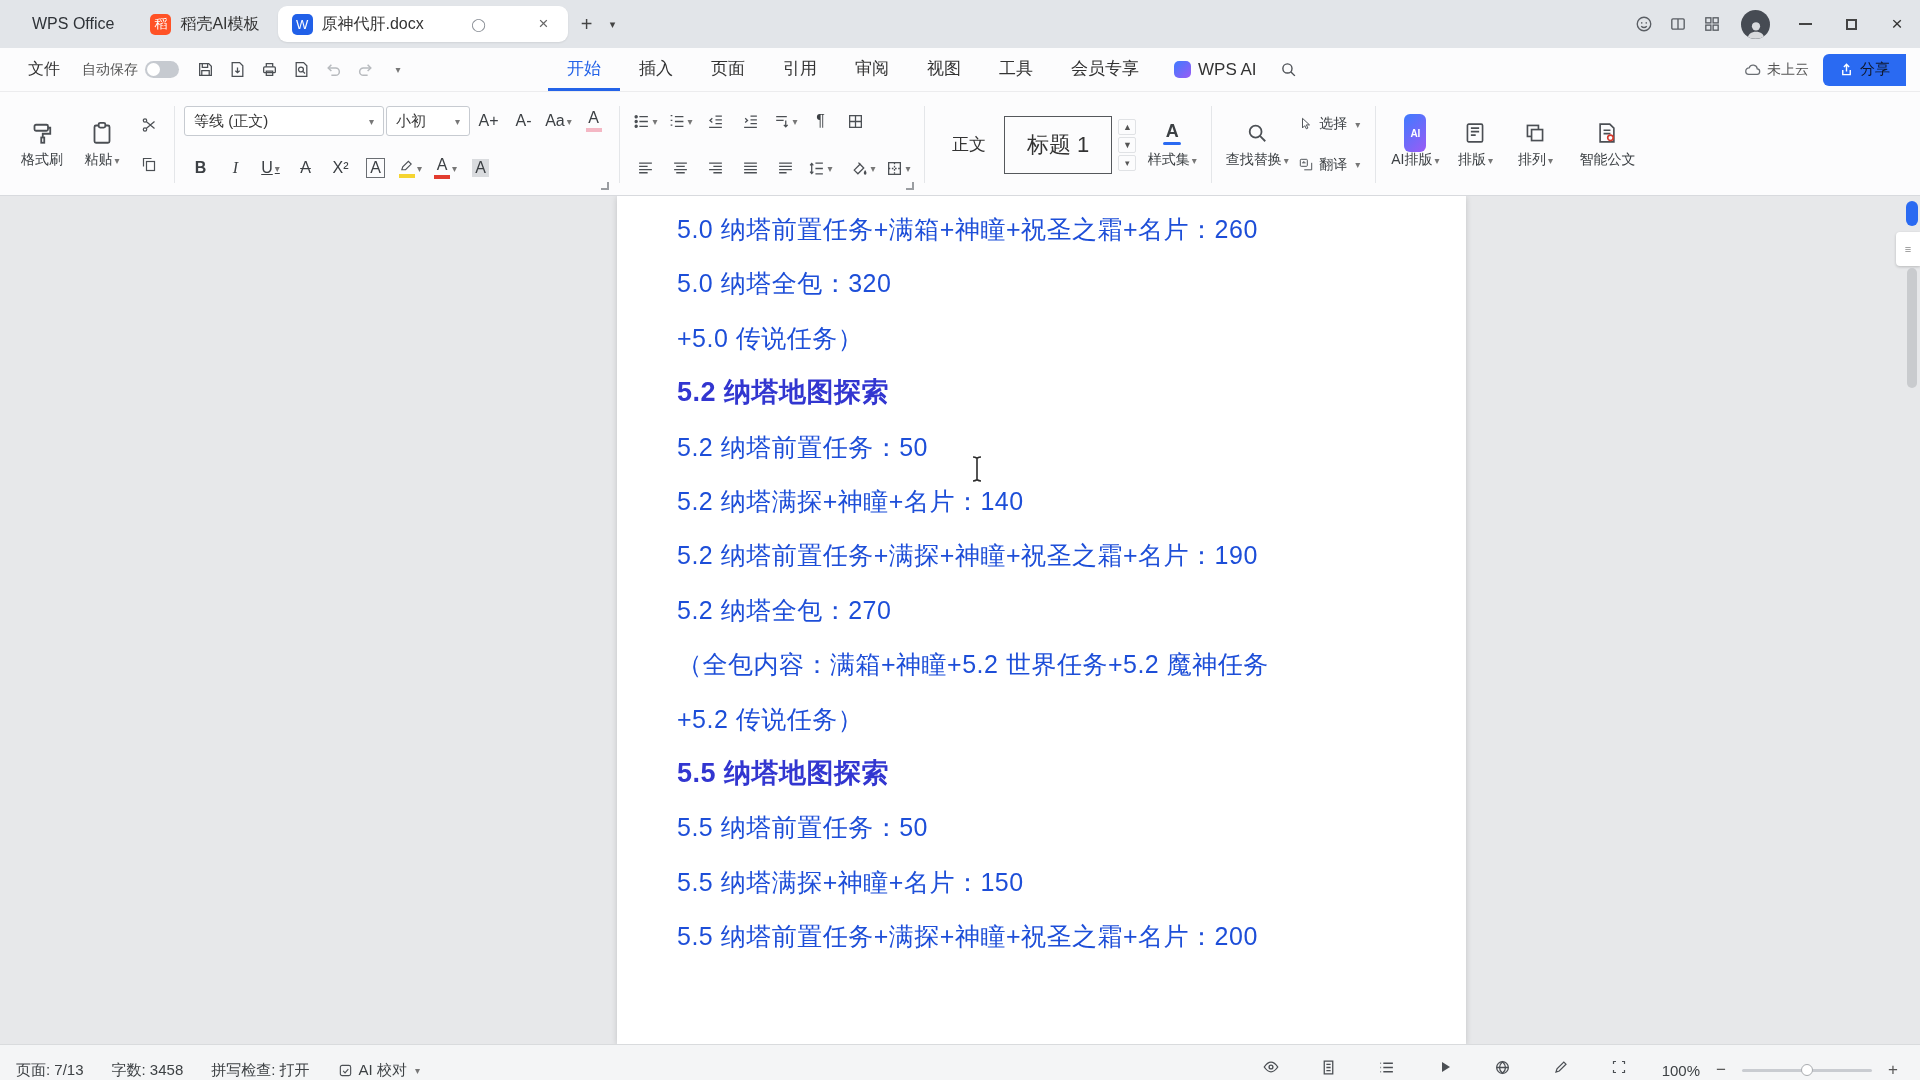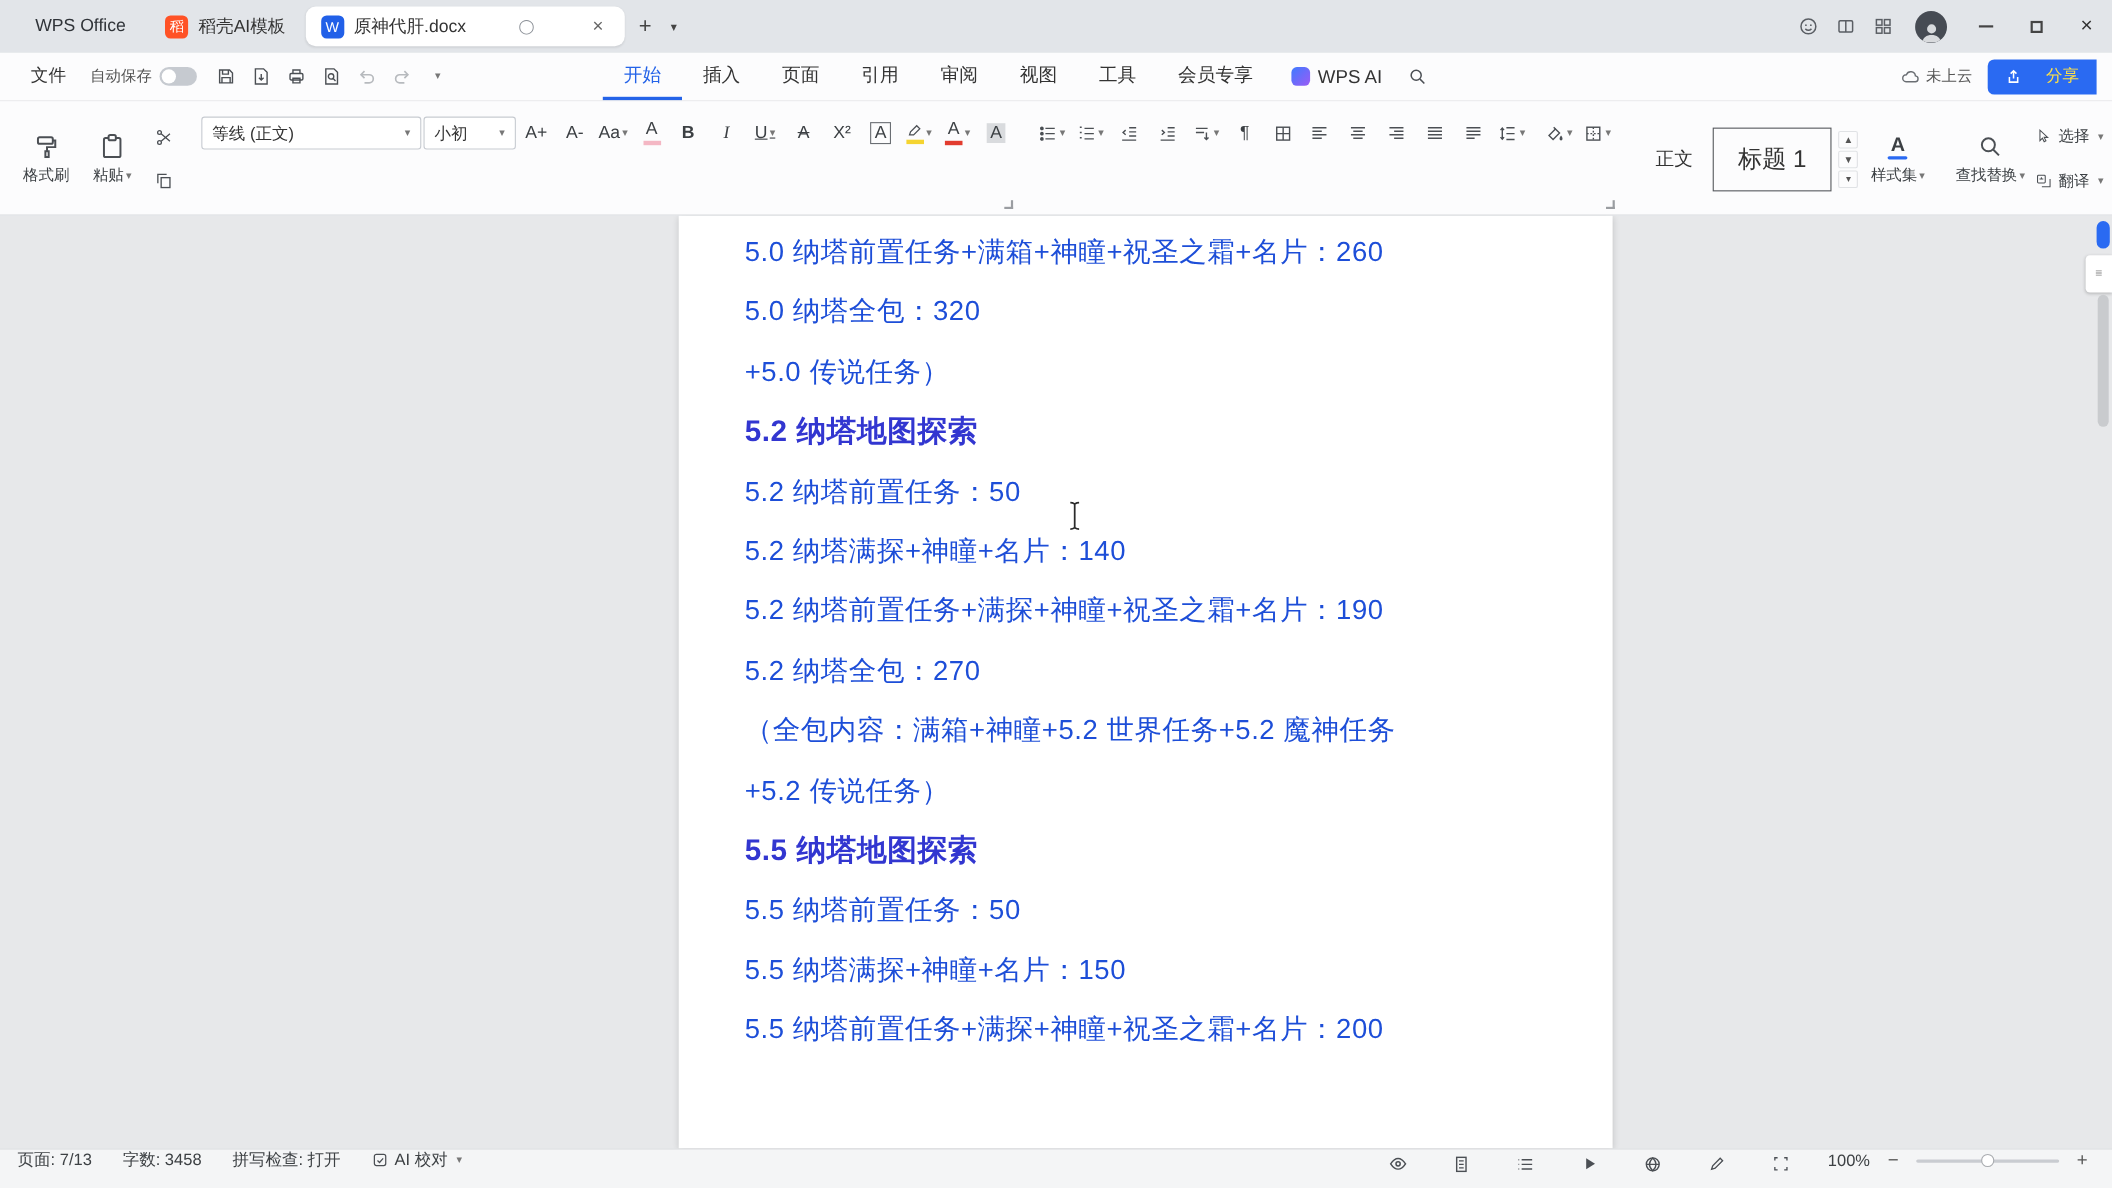--- a/index.html
+++ b/index.html
@@ -30,30 +30,30 @@
 .autosave{display:flex;align-items:center;gap:7px;font-size:14px;color:#555;margin:0 10px 0 8px;white-space:nowrap}
 .toggle{width:34px;height:17px;background:#c6cad0;border-radius:9px;position:relative}
 .toggle .knob{position:absolute;left:2px;top:2px;width:13px;height:13px;background:#fff;border-radius:50%}
 .mb-ic{width:32px;height:30px;display:flex;align-items:center;justify-content:center;border-radius:4px}
 .mtabs{display:flex;align-items:stretch;height:100%;margin-left:135px}
 .mtab{padding:0 19px;display:flex;align-items:center;font-size:17px;color:#333;border-bottom:3px solid transparent;white-space:nowrap}
 .mtab.active{color:#2463e8;font-weight:normal;border-bottom-color:#2463e8}
 .mtab-ai{display:flex;align-items:center;gap:7px;padding:0 16px;font-size:17px;color:#333;white-space:nowrap}
 .ai-logo{width:17px;height:17px;border-radius:5px;background:linear-gradient(135deg,#3e7bff,#9b5bf5)}
 .cloud-chip{display:flex;align-items:center;gap:6px;font-size:14px;color:#555;margin-right:14px;white-space:nowrap}
-.share-btn{height:32px;background:#2a6af2;color:#fde047;border-radius:6px 0 0 6px;display:flex;align-items:center;gap:22px;padding:0 16px;font-size:15px;white-space:nowrap}
+.share-btn{height:32px;background:#2a6af2;color:#0f172a;border-radius:6px 0 0 6px;display:flex;align-items:center;gap:6px;padding:0 16px;font-size:15px;white-space:nowrap}
 
 .ribbon{height:104px;background:#fcfcfd;border-bottom:1px solid #d8dade;display:flex;align-items:stretch;padding:6px 12px 4px;flex:none}
 .rgroup{display:flex;position:relative}
 .gsep{width:1px;background:#e4e6e9;margin:8px 9px}
 .bigbtn{width:60px;display:flex;flex-direction:column;align-items:center;justify-content:center;gap:5px;font-size:14px;color:#3c4044;border-radius:4px;text-align:center}
 .bigbtn .blabel{display:flex;align-items:center;white-space:nowrap}
 .icw{height:26px;display:flex;align-items:center;justify-content:center}
 .minicol{display:flex;flex-direction:column;justify-content:space-around;padding:8px 0}
-.rows{display:flex;flex-direction:row;justify-content:flex-start;padding:5px 0}
+.rows{display:flex;flex-direction:column;justify-content:space-between;padding:5px 0}
 .rrow{display:flex;align-items:center;gap:2px;height:36px}
 .sbtn{min-width:33px;height:31px;display:flex;align-items:center;justify-content:center;font-size:16px;color:#3c4044;border-radius:3px;padding:0 3px}
 .cv{font-size:10px;color:#777;margin-left:2px}
 .sel{border:1px solid #c7cbd1;background:#fff;height:30px;display:flex;align-items:center;justify-content:space-between;padding:0 9px;font-size:15px;border-radius:3px;color:#333;white-space:nowrap}
 .w200{width:200px}.w84{width:84px}
 .lab-i{font-style:italic;font-family:"Liberation Serif","DejaVu Serif",serif}
 .lab-u{text-decoration:underline}
 .lab-b{font-weight:bold}
 .lab-s{text-decoration:line-through}
 .stack{display:flex;flex-direction:column;align-items:center;line-height:1}
@@ -76,21 +76,21 @@
 .docarea{flex:1;background:#e7e8ea;position:relative;overflow:hidden}
 .page{position:absolute;left:617px;top:0;width:849px;height:100%;background:#fff;box-shadow:0 1px 6px rgba(0,0,0,.16)}
 .doc-content{padding:6px 60px 0}
 .dline{font-size:25px;line-height:54.4px;color:#1d4ed8;white-space:nowrap;letter-spacing:.5px}
 .dline.heading{color:#3236d0;font-weight:bold;font-size:27px}
 .ibeam{position:absolute;left:968px;top:258px}
 .vscroll{position:absolute;right:3px;top:72px;width:10px;height:120px;background:#c9cbce;border-radius:5px}
 .scrollpill{position:absolute;right:2px;top:5px;width:12px;height:25px;background:#2a6af2;border-radius:6px}
 .sidepanel{position:absolute;right:0;top:36px;width:24px;height:34px;background:#fff;border-radius:4px 0 0 4px;box-shadow:0 1px 3px rgba(0,0,0,.2);display:flex;align-items:center;justify-content:center;color:#888;font-size:11px}
 
-.statusbar{height:36px;background:#f4f5f6;border-top:1px solid #d9dbdd;display:flex;align-items:flex-start;padding:0 16px;font-size:15px;color:#3d4144;flex:none;gap:28px}
+.statusbar{height:36px;background:#f4f5f6;border-top:1px solid #d9dbdd;display:flex;align-items:flex-end;padding:0 16px;font-size:15px;color:#3d4144;flex:none;gap:28px}
 .stitem{display:flex;align-items:center;gap:6px;white-space:nowrap}
 .sic{width:30px;height:26px;display:flex;align-items:center;justify-content:center;border-radius:3px}
 .zoomwrap{display:flex;align-items:center;gap:10px}
 .ztrack{width:130px;height:3px;background:#c9ccd1;border-radius:2px;position:relative}
 .zthumb{position:absolute;left:50%;top:50%;transform:translate(-50%,-50%);width:12px;height:12px;background:#fff;border:1px solid #a9acb0;border-radius:50%}
 .zbtn{font-size:17px;color:#555;width:22px;text-align:center}
 svg{display:block}
 </style>
 </head>
 <body>

